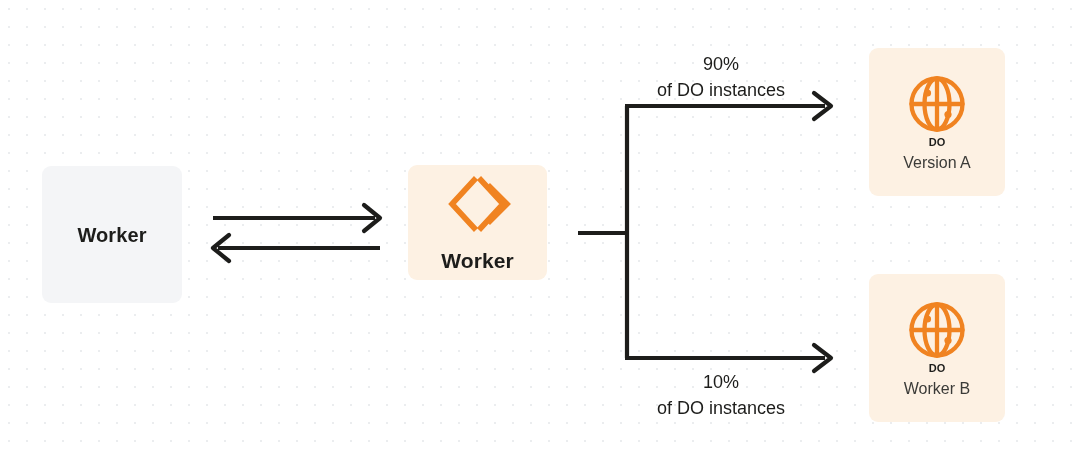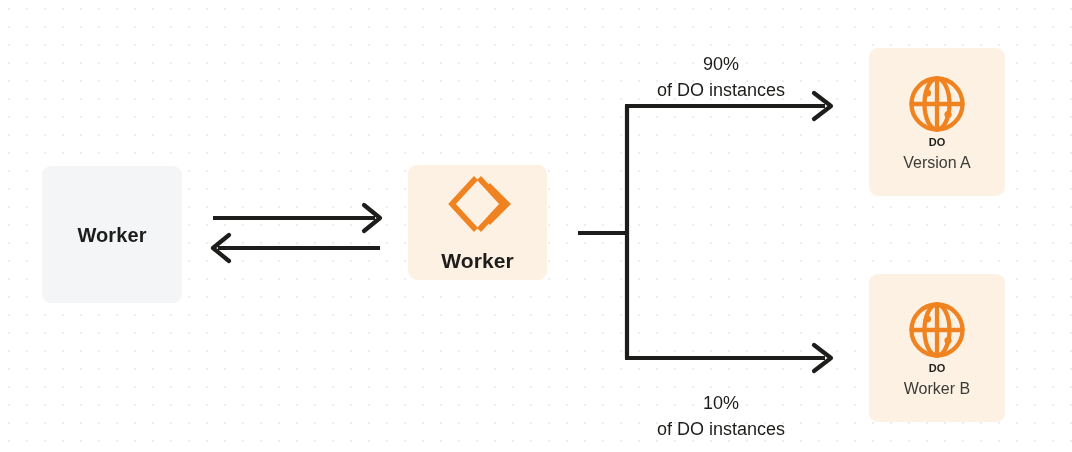--- a/index.html
+++ b/index.html
@@ -118,21 +118,21 @@
     line-height: 1.42;
     white-space: nowrap;
   }
   .edge-label.top {
     left: 631px;
     top: 52px;
     width: 180px;
   }
   .edge-label.bottom {
     left: 631px;
-    top: 391px;
+    top: 370px;
     width: 180px;
   }
 </style>
 </head>
 <body>
 
 <div id="canvas">
 
   <svg class="wires" viewBox="0 0 1072 452" width="1072" height="452" aria-hidden="true">
     <g fill="none" stroke="#1d1d1b" stroke-width="4.2" stroke-linecap="butt" stroke-linejoin="miter">

